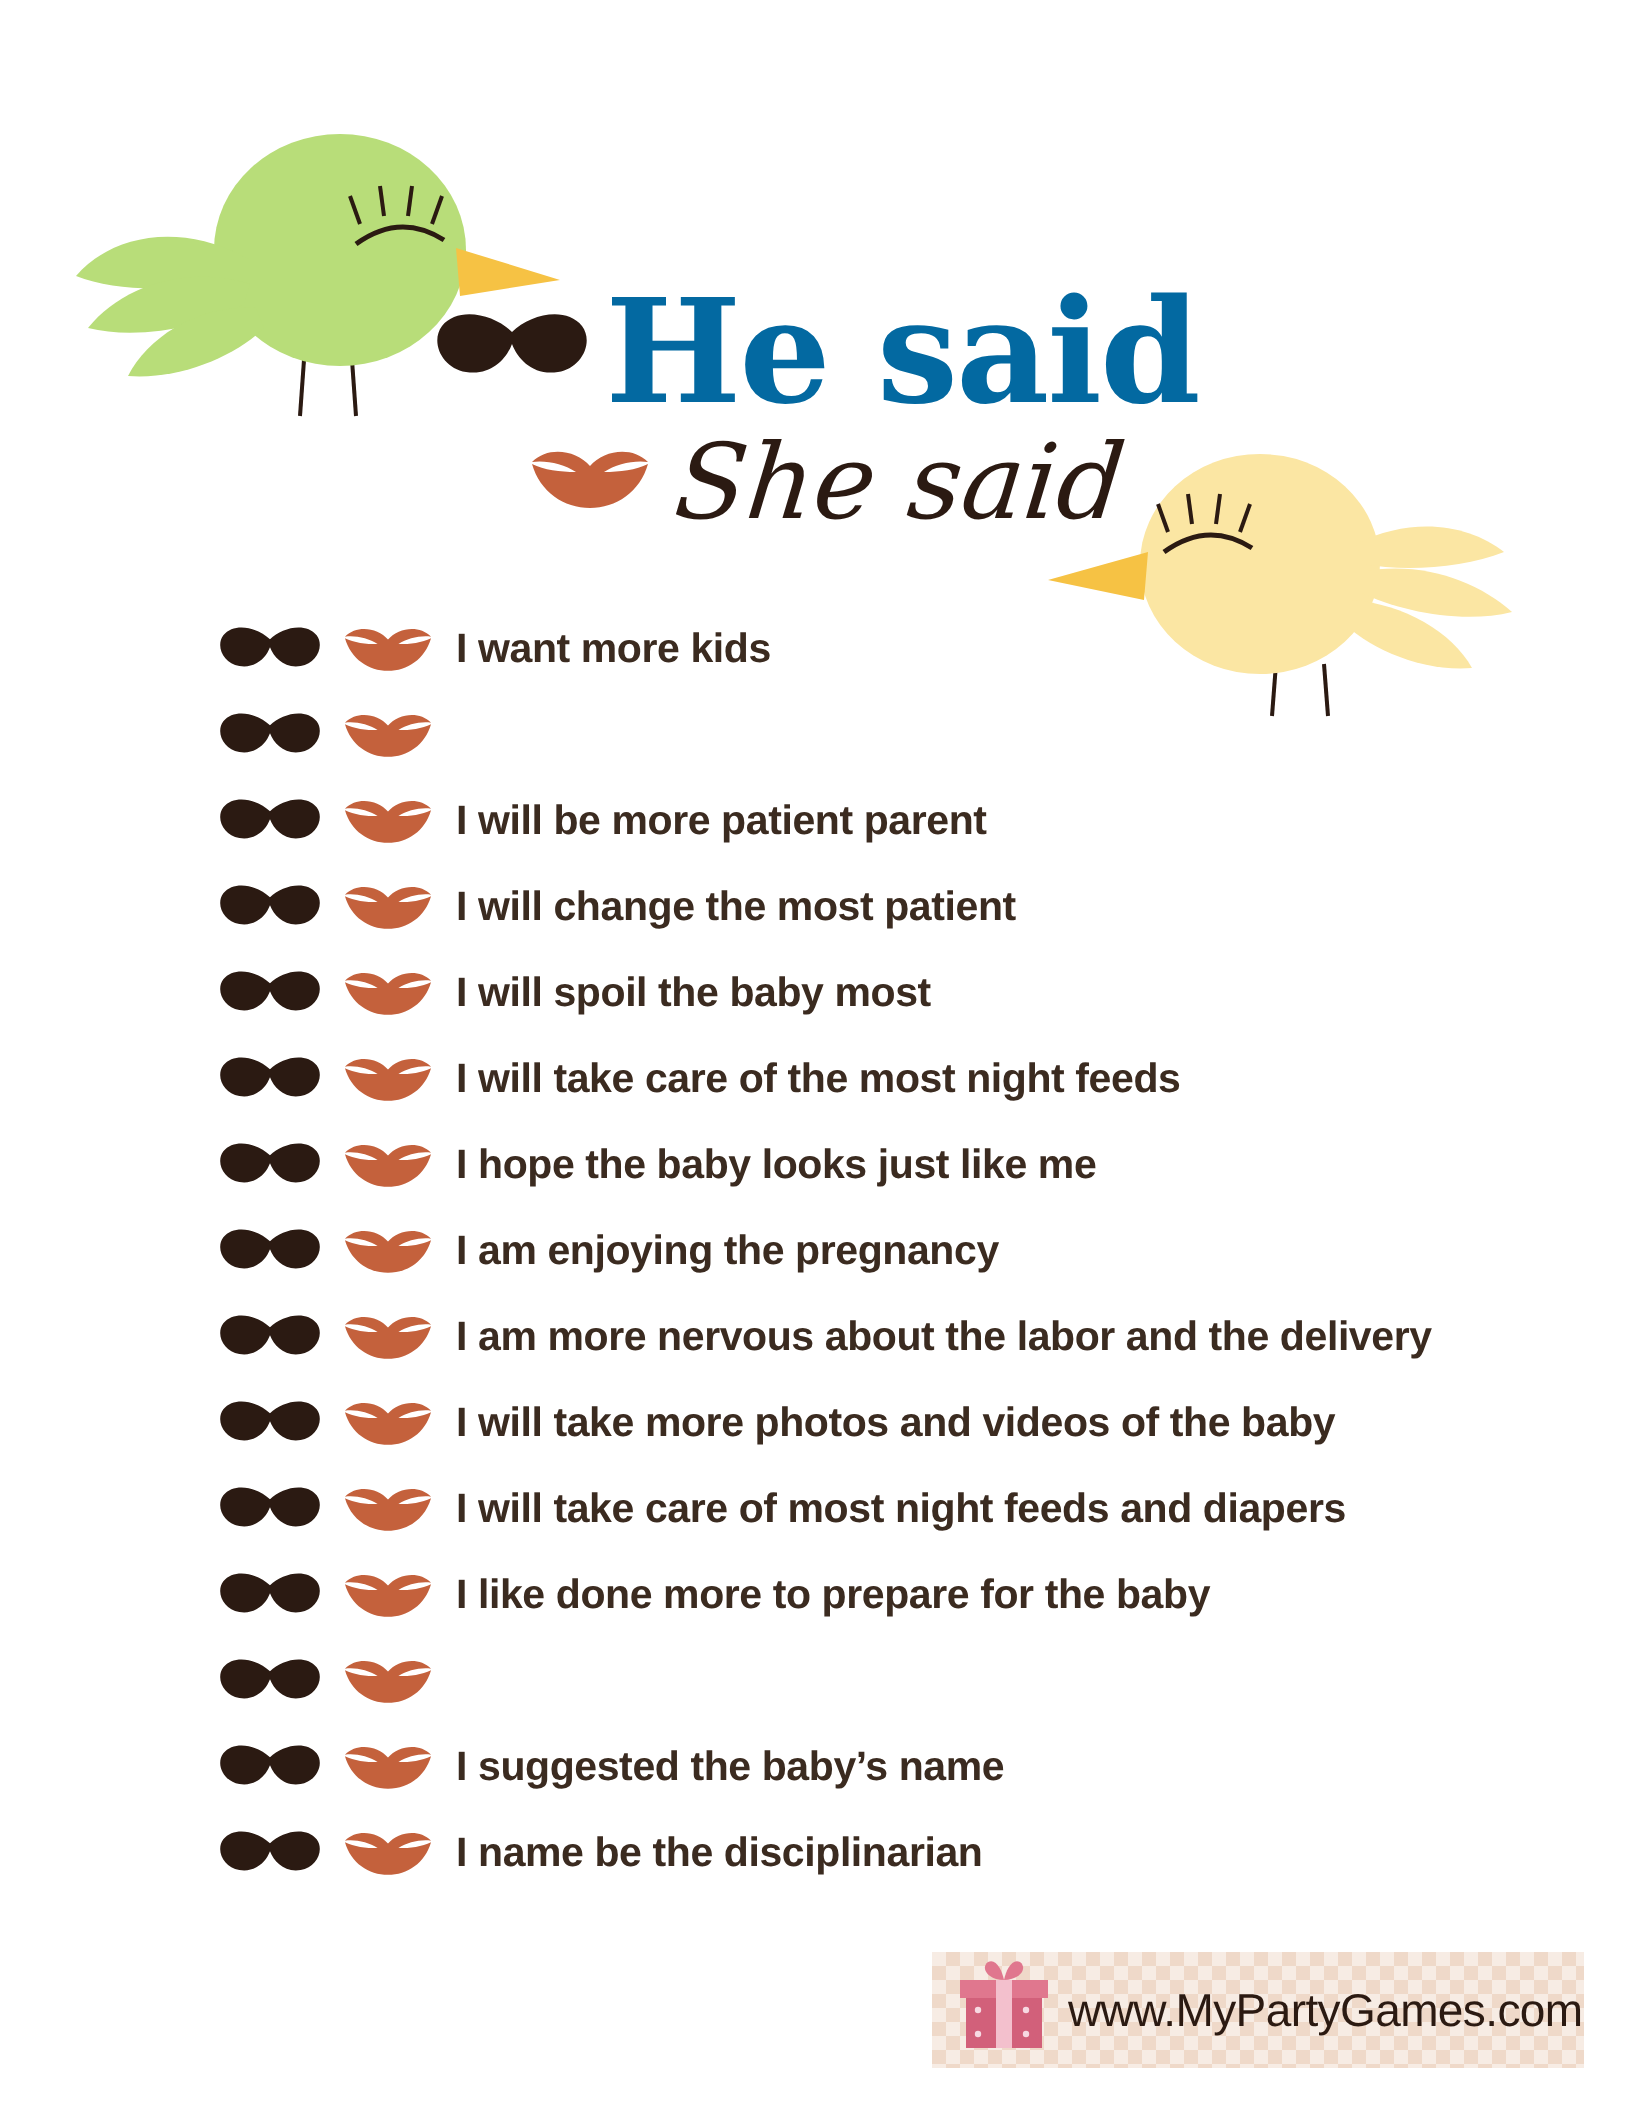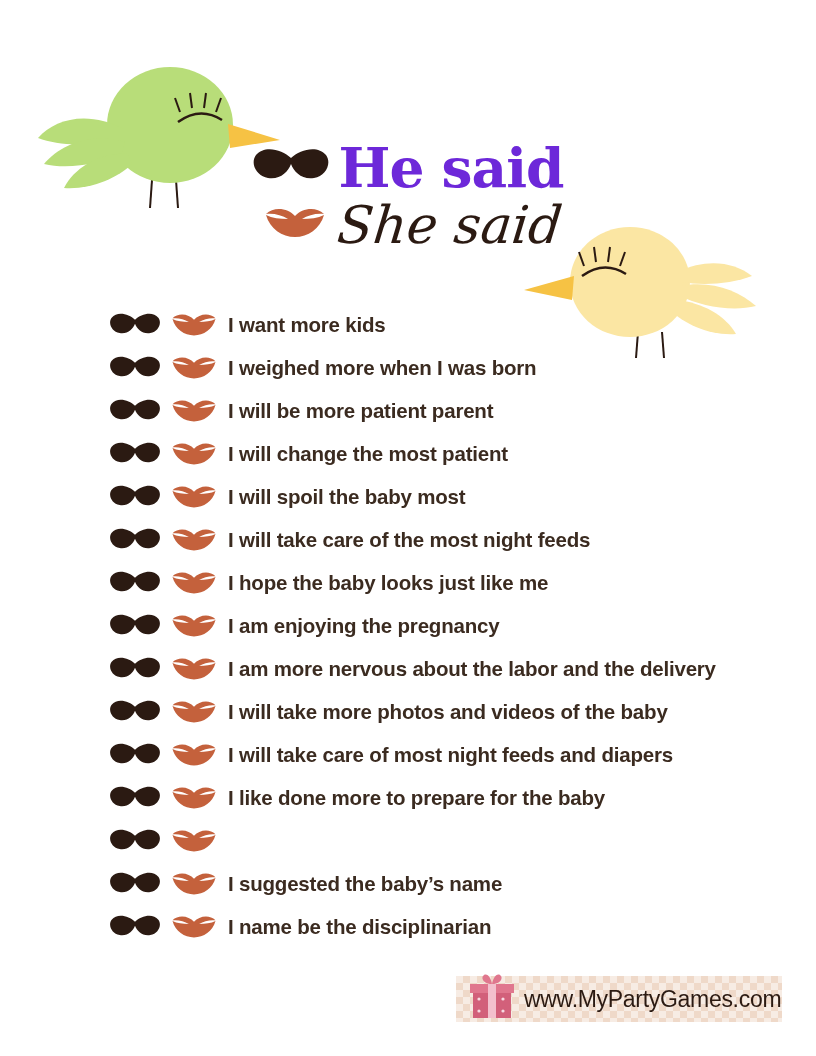--- a/index.html
+++ b/index.html
@@ -37,22 +37,22 @@
   }
   .he-said-row {
     display: flex;
     align-items: center;
     justify-content: center;
     gap: 8px;
   }
   .he-said-text {
     font-family: "DejaVu Serif", serif;
     font-weight: bold;
-    font-size: 55px;
-    color: #6d28d9;
+    font-size: 72px;
+    color: #0369a1;
     letter-spacing: -1px;
     line-height: 1;
   }
   .she-said-row {
     display: flex;
     align-items: center;
     justify-content: center;
     gap: 12px;
     margin-top: 4px;
     margin-left: 10px;
@@ -98,24 +98,24 @@
     font-size: 20.5px;
     color: #3b2b20;
     white-space: nowrap;
     padding-left: 6px;
     letter-spacing: -0.2px;
   }
 
   
   .footer {
     position: absolute;
-    left: 456px;
+    left: 466px;
     top: 976px;
     width: 326px;
-    height: 46px;
+    height: 58px;
     background-color: #f7ece4;
     background-image:
       linear-gradient(45deg, #efd9c9 25%, transparent 25%, transparent 75%, #efd9c9 75%),
       linear-gradient(45deg, #efd9c9 25%, transparent 25%, transparent 75%, #efd9c9 75%);
     background-size: 14px 14px;
     background-position: 0 0, 7px 7px;
     display: flex;
     align-items: center;
   }
   .footer .gift {
@@ -220,21 +220,20 @@
       <span class="mo">
         <svg width="56" height="24" viewBox="0 0 78 36">
             <path d="M39 10 C 30 1, 12 -3, 4 7 C -2 15, 4 28, 16 30 C 28 32, 36 24, 39 16 C 42 24, 50 32, 62 30 C 74 28, 80 15, 74 7 C 66 -3, 48 1, 39 10 Z" fill="#2b1a12"></path>
           </svg>
       </span>
       <span class="li">
         <svg width="46" height="24" viewBox="0 0 62 32">
             <path d="M31 9 C 24 1, 10 -1, 2 7 C 9 6, 18 8, 24 12 C 16 12, 8 11, 2 8 C 6 22, 18 30, 31 30 C 44 30, 56 22, 60 8 C 54 11, 46 12, 38 12 C 44 8, 53 6, 60 7 C 52 -1, 38 1, 31 9 Z" fill="#c4613c"></path>
           </svg>
       </span>
-      <span class="txt">I weighed more when I was born</span>
     </div>
 
     <div class="row">
       <span class="mo">
         <svg width="56" height="24" viewBox="0 0 78 36">
             <path d="M39 10 C 30 1, 12 -3, 4 7 C -2 15, 4 28, 16 30 C 28 32, 36 24, 39 16 C 42 24, 50 32, 62 30 C 74 28, 80 15, 74 7 C 66 -3, 48 1, 39 10 Z" fill="#2b1a12"></path>
           </svg>
       </span>
       <span class="li">
         <svg width="46" height="24" viewBox="0 0 62 32">

